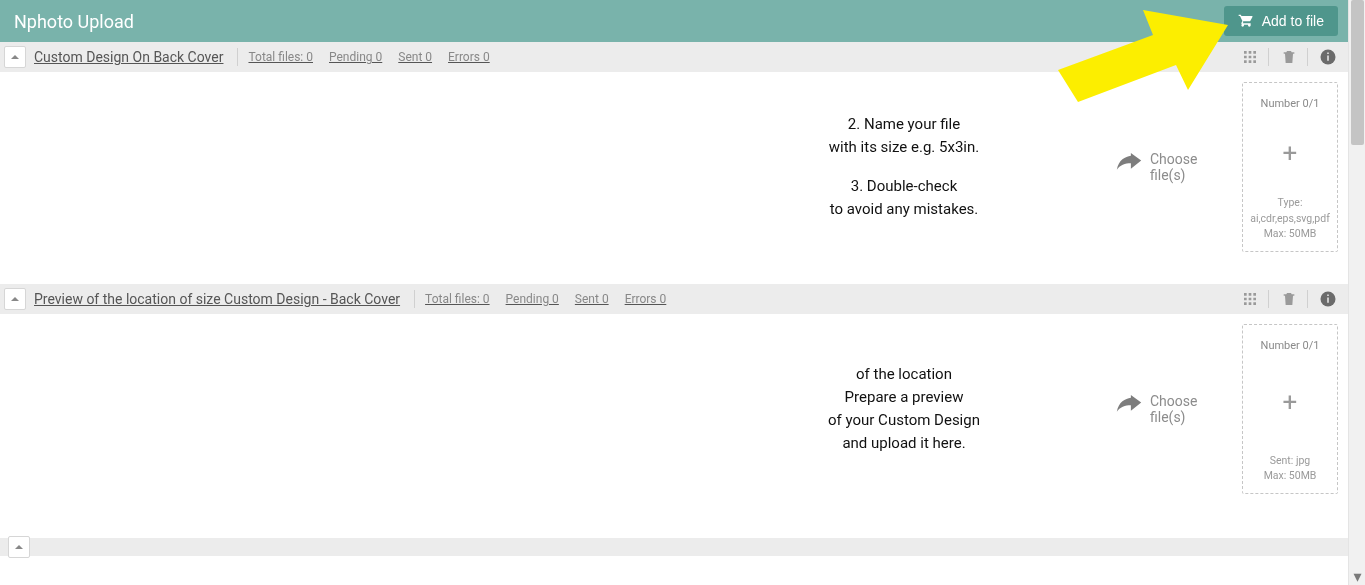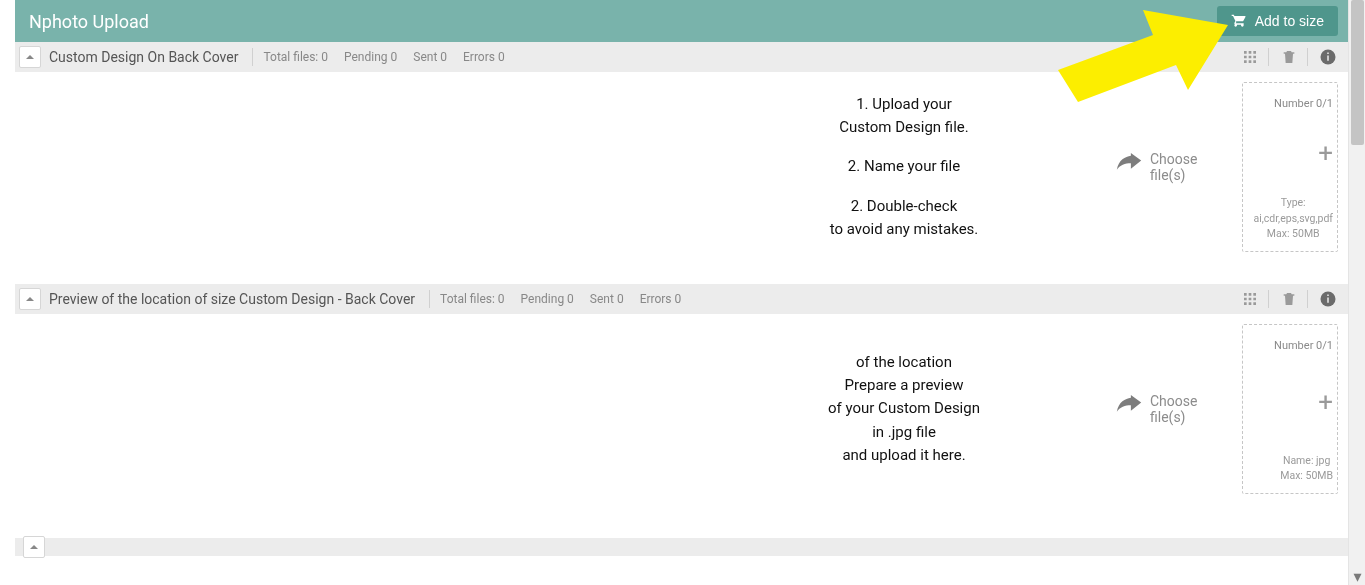--- a/index.html
+++ b/index.html
@@ -1,36 +1,36 @@
 <!DOCTYPE html>
 <html><head>
 <meta charset="utf-8">
 <style>
   * { box-sizing: border-box; margin: 0; padding: 0; }
   html, body { font-family: -apple-system, BlinkMacSystemFont, "Segoe UI", Roboto, Arial, sans-serif; background: #fff; color: #333; }
   .viewport { width: 1365px; height: 585px; position: relative; overflow: hidden; background: #fff; }
-  .scroll-area { width: 1348px; height: 100%; overflow: hidden; position: relative; padding-left: 15px; }
+  .scroll-area { width: 1348px; height: 100%; overflow: hidden; position: relative; }
 
   
   .topbar {
     height: 42px; background: #79b3ab; display: flex; align-items: center;
     justify-content: space-between; padding: 0 10px 0 14px; color: #fff;
   }
   .app-title { font-size: 18px; font-weight: 400; }
   .cart-btn {
     background: #4f968c; color: #fff; border: none; border-radius: 3px;
     height: 30px; padding: 0 14px; font-size: 14px; display: flex; align-items: center; gap: 8px; cursor: pointer;
   }
   .cart-btn svg { width: 16px; height: 16px; fill: #fff; }
 
   
   .section { margin-bottom: 22px; }
   .section-header {
     height: 30px; background: #ececec; display: flex; align-items: center;
-    padding: 0 10px 0 0; font-size: 13px; color: #555; gap: 0;
+    padding: 0 10px 0 0; font-size: 13px; color: #555; gap: 0; text-decoration: underline;
   }
   .collapse-btn {
     width: 22px; height: 22px; margin: 0 8px 0 4px; background: #fff; border: 1px solid #d6d6d6;
     display: flex; align-items: center; justify-content: center; cursor: pointer; border-radius: 2px;
   }
   .collapse-btn svg { width: 10px; height: 10px; fill: #888; }
   .section-title { color: #555; font-size: 14px; padding-right: 12px; }
   .vdiv { width: 1px; height: 18px; background: #d0d0d0; margin: 0 10px 0 2px; }
   .stat { font-size: 12px; color: #888; margin-right: 16px; white-space: nowrap; }
   .hspacer { flex: 1; }
@@ -54,21 +54,21 @@
     line-height: 1.55; display: flex; flex-direction: column; justify-content: center;
   }
   .instructions .block { margin: 8px 0; }
   .choose-col {
     width: 120px; display: flex; flex-direction: row; align-items: center; justify-content: center;
     color: #8c8c8c; font-size: 14px; gap: 6px; cursor: pointer;
   }
   .choose-col svg { width: 30px; height: 28px; fill: #7d7d7d; }
   .dropzone {
     width: 96px; border: 1px dashed #c6c6c6; border-radius: 2px; margin-left: 8px;
-    display: flex; flex-direction: column; align-items: flex-end; justify-content: space-between;
+    display: flex; flex-direction: column; align-items: center; justify-content: space-between;
     padding: 14px 4px 10px; color: #8a8a8a; font-size: 11px; text-align: center;
     min-height: 168px; cursor: pointer;
   }
   .dropzone .num { font-size: 11px; }
   .dropzone .plus {
     font-size: 26px; color: #9a9a9a; line-height: 1; margin: 22px 0 22px;
   }
   .dropzone .meta { font-size: 10.5px; color: #9a9a9a; line-height: 1.45; }
 
   
@@ -110,21 +110,21 @@
   <div class="scroll-area">
 
     <div class="topbar">
       <div class="app-title">Nphoto Upload</div>
       <button class="cart-btn">
         <span>
           <svg viewBox="0 0 24 24">
               <path d="M7 18c-1.1 0-1.99.9-1.99 2S5.9 22 7 22s2-.9 2-2-.9-2-2-2zm10 0c-1.1 0-1.99.9-1.99 2S15.9 22 17 22s2-.9 2-2-.9-2-2-2zM7.16 14h9.69c.75 0 1.41-.41 1.75-1.03l3.24-5.88A1 1 0 0 0 21 6H5.21L4.27 4H1v2h2l3.6 7.59-1.35 2.44C4.52 17.37 5.48 19 7 19h12v-2H7l1.1-2z"></path>
             </svg>
         </span>
-        <span>Add to size</span>
+        <span>Add to file</span>
       </button>
     </div>
 
     <div class="section">
       <div class="section-header">
         <div class="collapse-btn">
           <svg viewBox="0 0 10 10">
               <path d="M1 7 L5 3 L9 7 Z"></path>
             </svg>
         </div>
@@ -154,28 +154,25 @@
               <rect x="11" y="6" width="2" height="2" fill="#ececec"></rect>
             </svg>
         </div>
       </div>
 
       <div class="section-body">
         <div class="left-area"></div>
 
         <div class="instructions">
           <div class="block">
-            <div>1. Upload your</div>
-            <div>Custom Design file.</div>
+            <div>2. Name your file</div>
+            <div>with its size e.g. 5x3in.</div>
           </div>
           <div class="block">
-            <div>2. Name your file</div>
-          </div>
-          <div class="block">
-            <div>2. Double-check</div>
+            <div>3. Double-check</div>
             <div>to avoid any mistakes.</div>
           </div>
         </div>
 
         <div class="choose-col">
           <span>
             <svg viewBox="0 0 32 28">
                 <path d="M18 3c-6 1-13 4-15 15 3-5 9-7 15-7v6l11-9L18 0v3z"></path>
               </svg>
           </span>
@@ -230,39 +227,38 @@
       </div>
 
       <div class="section-body">
         <div class="left-area"></div>
 
         <div class="instructions">
           <div class="block">
             <div>of the location</div>
             <div>Prepare a preview</div>
             <div>of your Custom Design</div>
-            <div>in .jpg file</div>
             <div>and upload it here.</div>
           </div>
         </div>
 
         <div class="choose-col">
           <span>
             <svg viewBox="0 0 32 28">
                 <path d="M18 3c-6 1-13 4-15 15 3-5 9-7 15-7v6l11-9L18 0v3z"></path>
               </svg>
           </span>
           <span>Choose file(s)</span>
         </div>
 
         <div class="dropzone">
           <div class="num">Number 0/1</div>
           <div class="plus">+</div>
           <div class="meta">
-            <div>Name: jpg</div>
+            <div>Sent: jpg</div>
             <div>Max: 50MB</div>
           </div>
         </div>
       </div>
     </div>
 
     <div class="peek">
       <div class="collapse-btn">
         <svg viewBox="0 0 10 10">
             <path d="M1 7 L5 3 L9 7 Z"></path>

